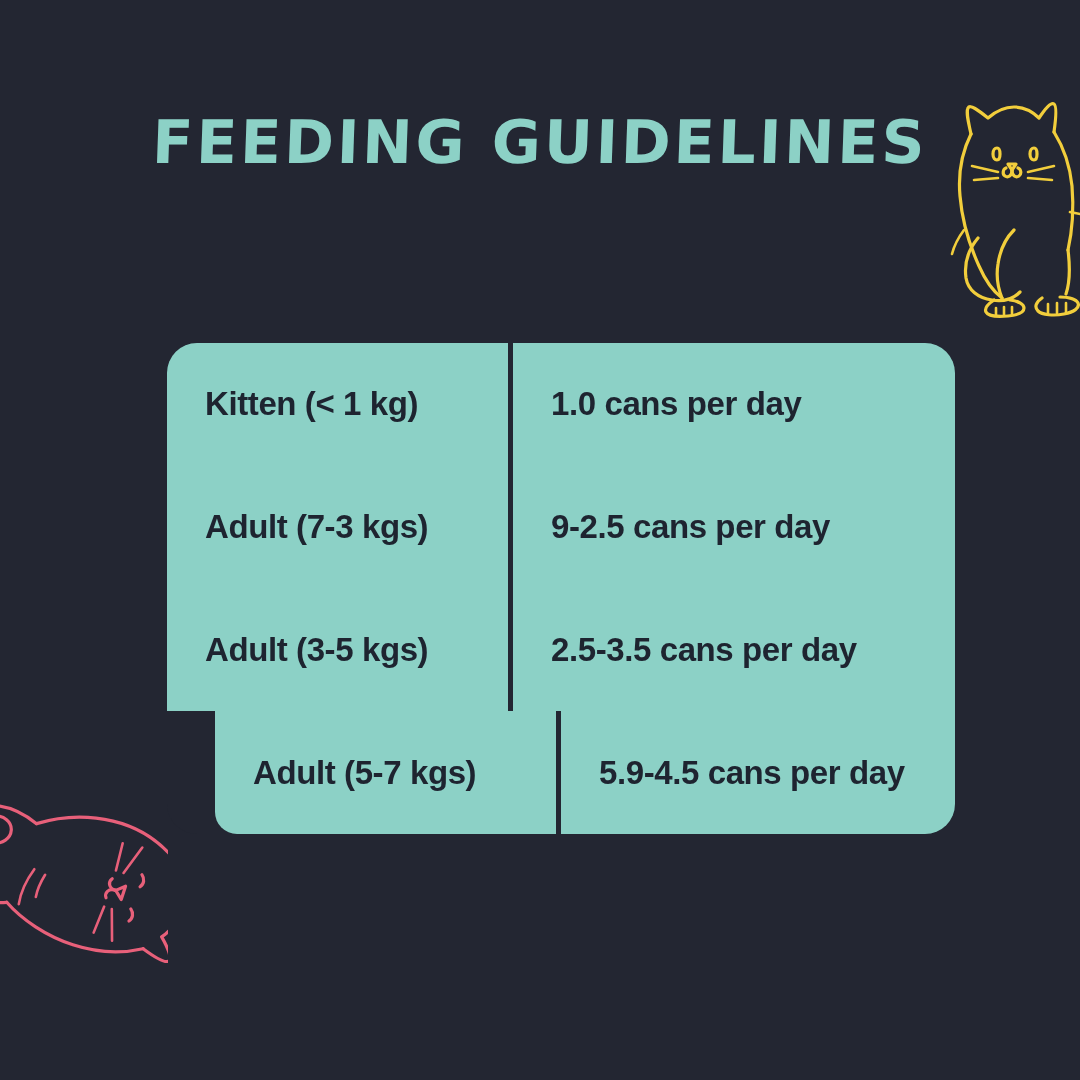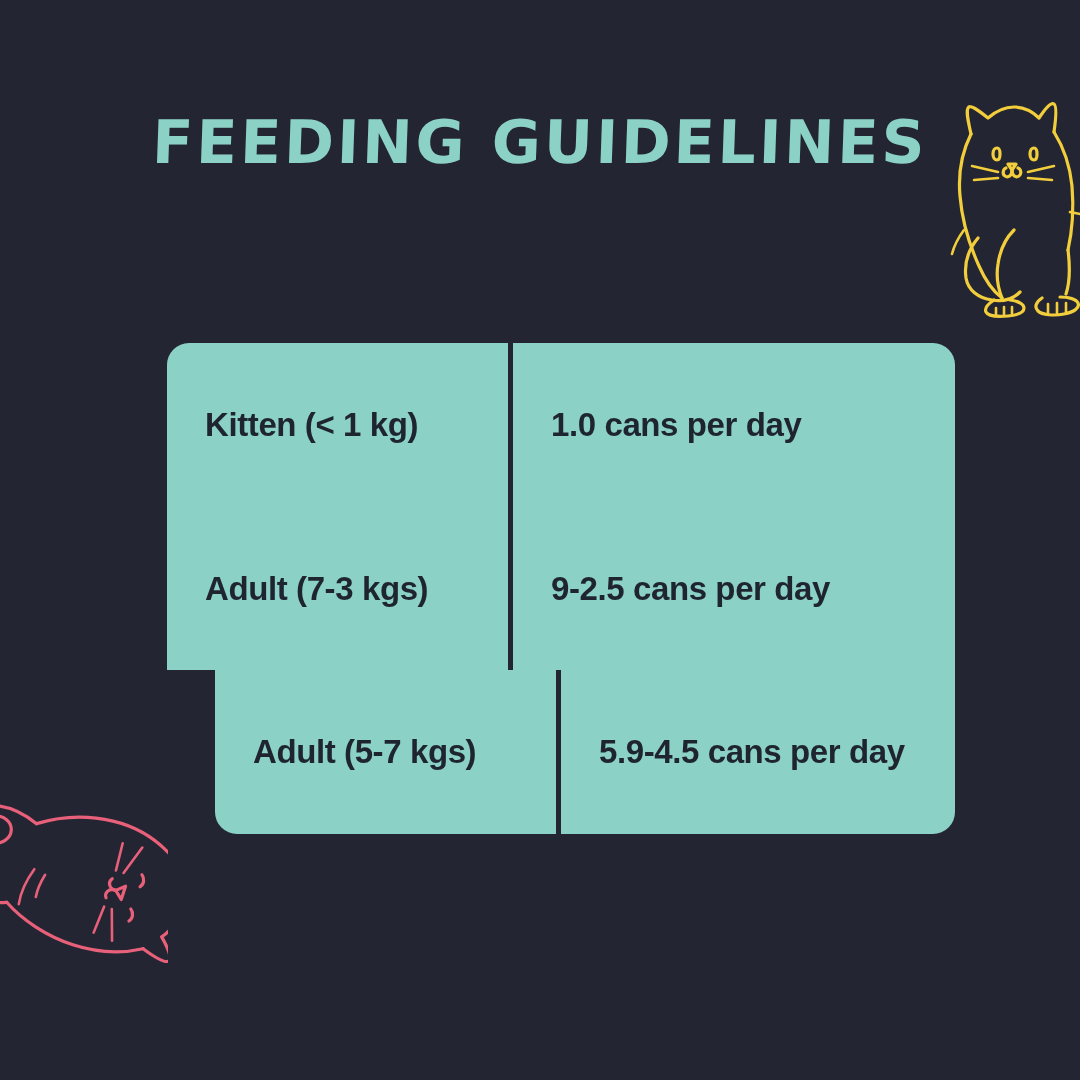--- a/index.html
+++ b/index.html
@@ -42,21 +42,21 @@
   }
 
   
   #feeding-table {
     position: absolute;
     left: 167px;
     top: 343px;
     width: 788px;
     height: 491px;
     background: #232632;
-    border-radius: 8px;
+    border-radius: 30px;
     overflow: hidden;
     display: flex;
     flex-direction: column;
   }
 
   .table-row {
     flex: 1 1 0;
     display: flex;
     gap: 5px;
     min-height: 0;
@@ -203,20 +203,24 @@
     <div class="table-row">
       <div class="cell cell-label">Kitten (&lt; 1 kg)</div>
       <div class="cell cell-value">1.0 cans per day</div>
     </div>
 
     <div class="table-row">
       <div class="cell cell-label">Adult (7-3 kgs)</div>
       <div class="cell cell-value">9-2.5 cans per day</div>
     </div>
 
+    <div class="table-row">
+      <div class="cell cell-label">Adult (3-5 kgs)</div>
+      <div class="cell cell-value">2.5-3.5 cans per day</div>
+    </div>
 
     <div class="table-row">
       <div class="cell cell-label">Adult (5-7 kgs)</div>
       <div class="cell cell-value">5.9-4.5 cans per day</div>
     </div>
 
   </div>
 
 </div>
 

